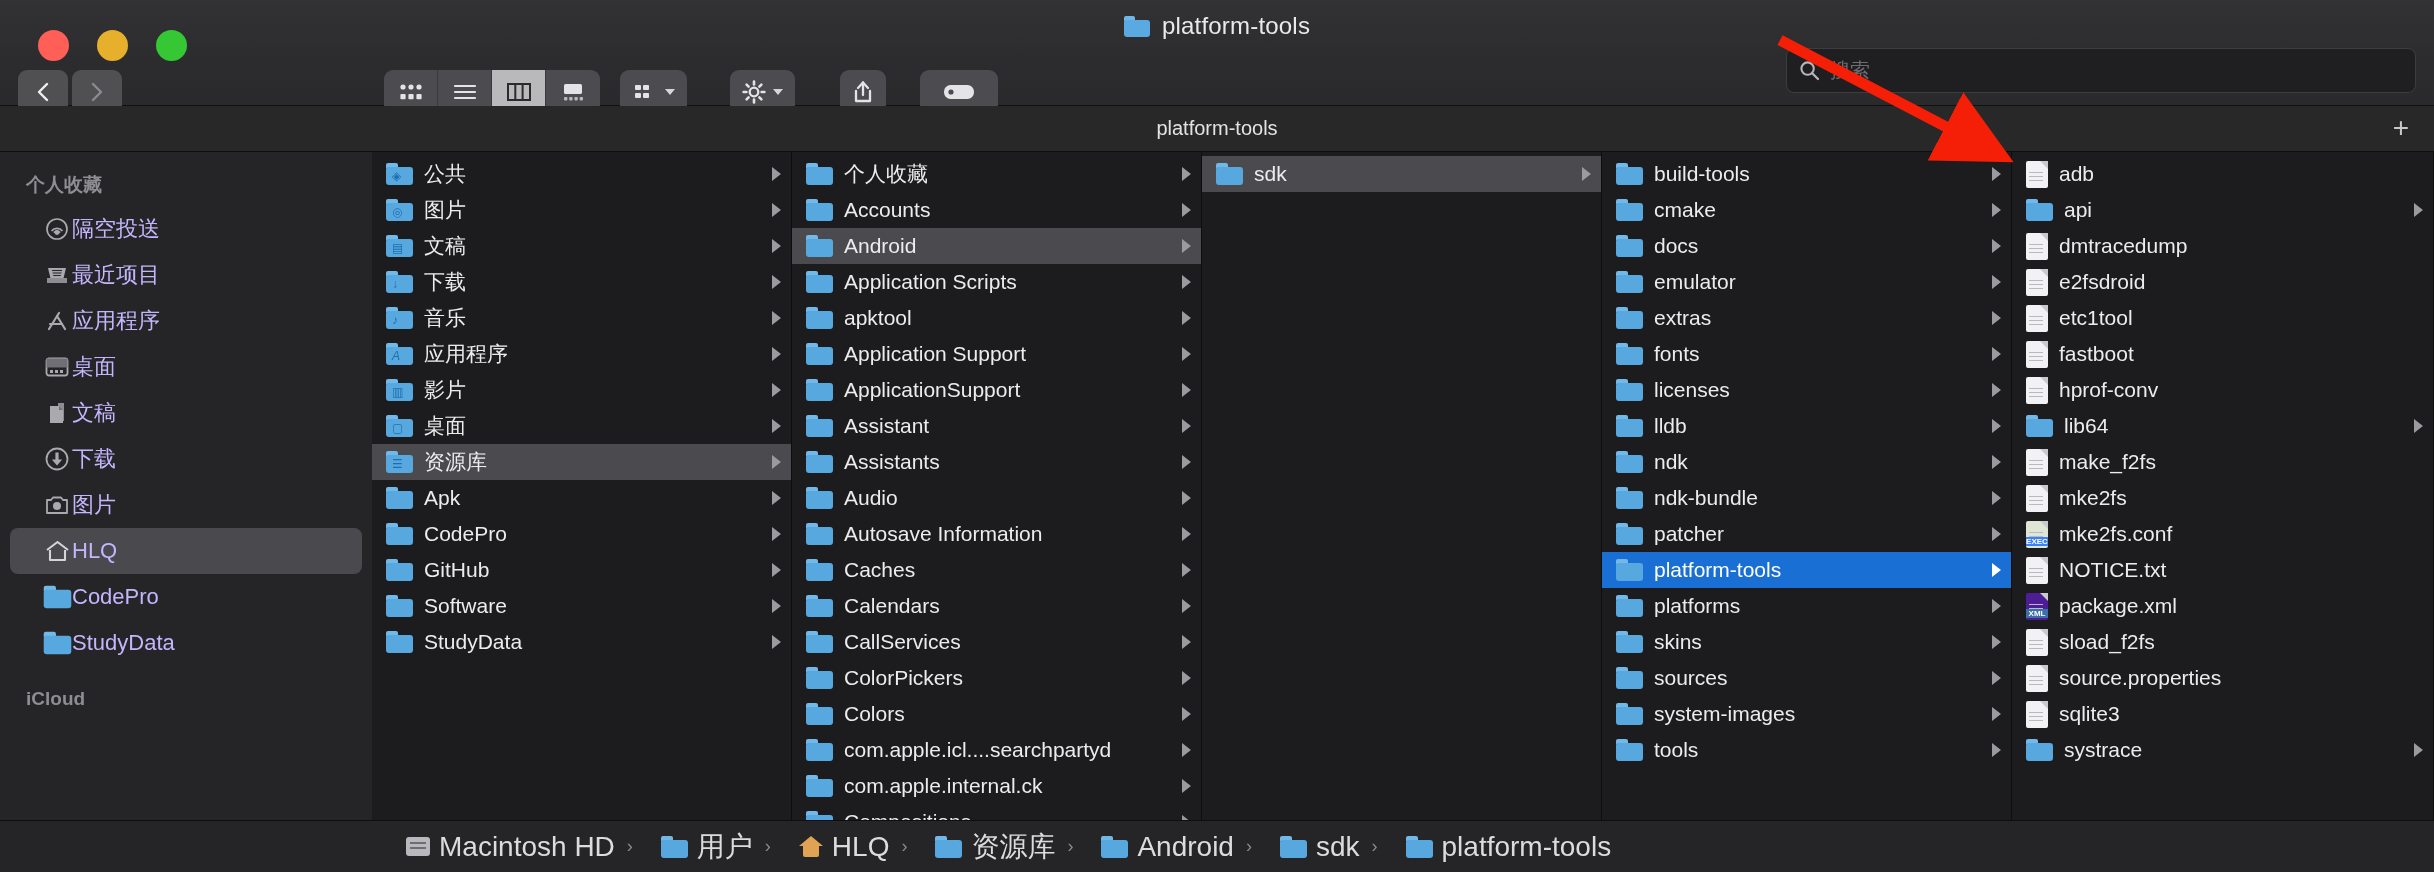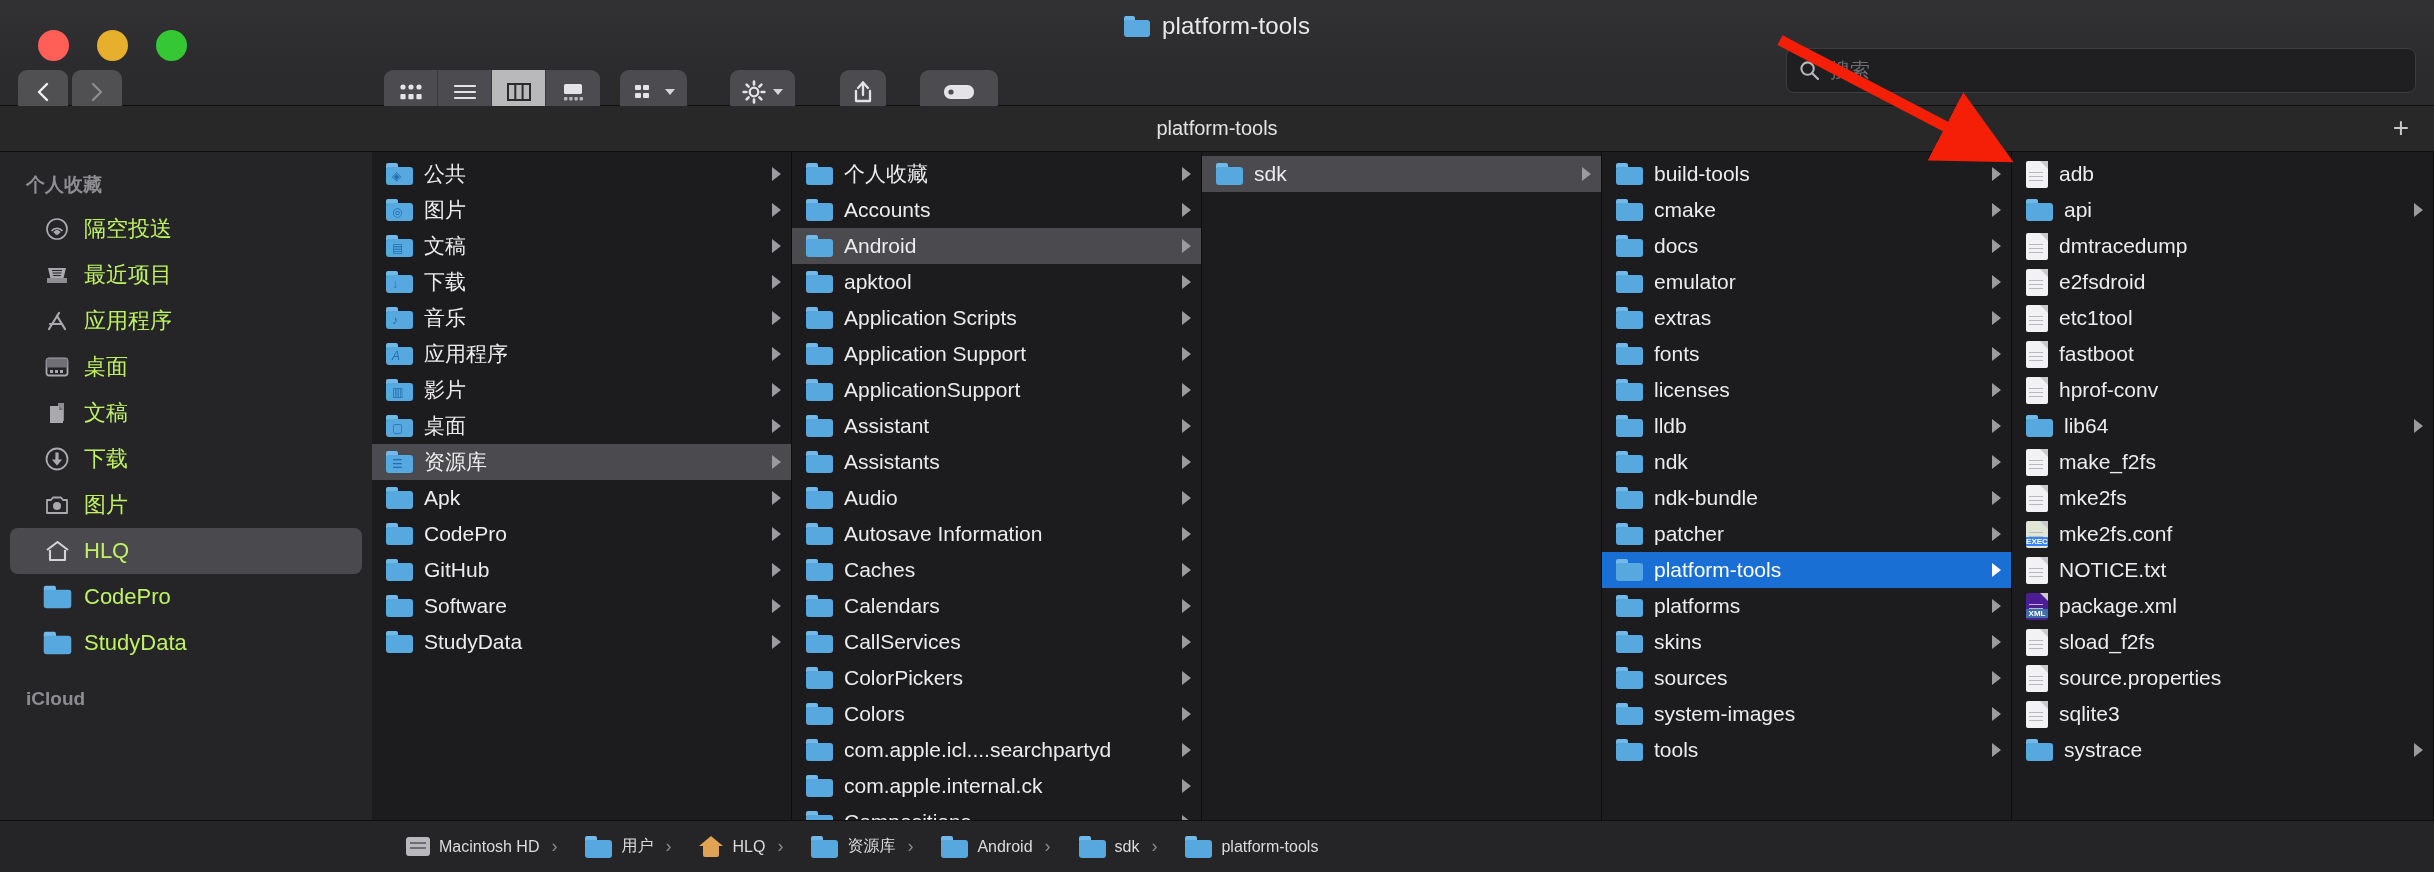--- a/index.html
+++ b/index.html
@@ -86,23 +86,23 @@
 
   
   .sidebar {
     width: 372px; flex: 0 0 372px; background: #252527;
     padding: 14px 0 0 0; overflow: hidden; position: relative;
   }
   .sb-head {
     font-size: 19px; color: #8d8d92; padding: 6px 0 8px 26px; font-weight: 600;
   }
   .sb-item {
-    height: 46px; display:flex; align-items:center; gap: 14px;
+    height: 46px; display:flex; align-items:center; gap: 2px;
     padding-left: 34px; margin: 0 10px; border-radius: 8px;
-    font-size: 22px; color:#bef264;
+    font-size: 22px; color:#c4b5fd;
   }
   .sb-item.selected { background:#4a4a4e; }
   .sb-ico { width: 26px; height: 26px; flex: 0 0 26px; color:#a9a9ae; display:flex;align-items:center;justify-content:center;}
   .sb-gap { height: 16px; }
 
   
   .columns { flex: 1 1 auto; display:flex; min-width:0; background:#1c1c1e; position: relative; }
   .col {
     border-right: 1px solid #0d0d0e; overflow: hidden; position: relative;
     padding-top: 4px; background:#1c1c1e;
@@ -150,21 +150,21 @@
   .dico.exec .badge { background:#3b82f6; }
   .dico.pkg  { background:#4c1d95; }
   .dico.pkg  .badge { background:#3d6fa8; }
 
   
   .pathbar {
     height: 52px; flex: 0 0 52px; background:#252527; border-top:1px solid #0e0e0f;
     display:flex; align-items:center; padding-left: 372px; gap: 0;
   }
   .pbwrap { display:flex; align-items:center; padding-left: 18px; gap: 0; }
-  .pbitem { display:flex; align-items:center; gap: 9px; font-size: 16px; color:#dcdcde;padding-left:16px; }
+  .pbitem { display:flex; align-items:center; gap: 9px; font-size: 28px; color:#dcdcde;padding-left:16px; }
   .pbsep { color:#8a8a90; font-size: 18px; margin: 0 12px; }
   .pb-hd { width:24px;height:19px;background:#b8b8bd;border-radius:3px; position:relative;}
   .pb-hd::after{content:"";position:absolute;left:4px;top:5px;width:16px;height:2px;background:#6d6d73;box-shadow:0 5px 0 #6d6d73;}
   .pb-home { width:24px;height:21px;position:relative; }
   .pb-home .roof{position:absolute;left:0;top:0;width:0;height:0;border-left:12px solid transparent;border-right:12px solid transparent;border-bottom:10px solid #e0a253;}
   .pb-home .base{position:absolute;left:4px;top:9px;width:16px;height:12px;background:#e0a253;border-radius:0 0 2px 2px;}
 
   
   .annot { position:absolute; left:0; top:0; width:2434px; height:872px; pointer-events:none; }
 </style>
@@ -592,29 +592,29 @@
               <i class="bd"></i>
             </span>
             <span class="name">Android</span>
             <span class="arrow"></span>
           </div>
         <div class="row">
             <span class="fico">
               <i class="tab"></i>
               <i class="bd"></i>
             </span>
+            <span class="name">Application Scripts</span>
+            <span class="arrow"></span>
+          </div>
+        <div class="row">
+            <span class="fico">
+              <i class="tab"></i>
+              <i class="bd"></i>
+            </span>
             <span class="name">apktool</span>
-            <span class="arrow"></span>
-          </div>
-        <div class="row">
-            <span class="fico">
-              <i class="tab"></i>
-              <i class="bd"></i>
-            </span>
-            <span class="name">Application Scripts</span>
             <span class="arrow"></span>
           </div>
         <div class="row">
             <span class="fico">
               <i class="tab"></i>
               <i class="bd"></i>
             </span>
             <span class="name">Application Support</span>
             <span class="arrow"></span>
           </div>

